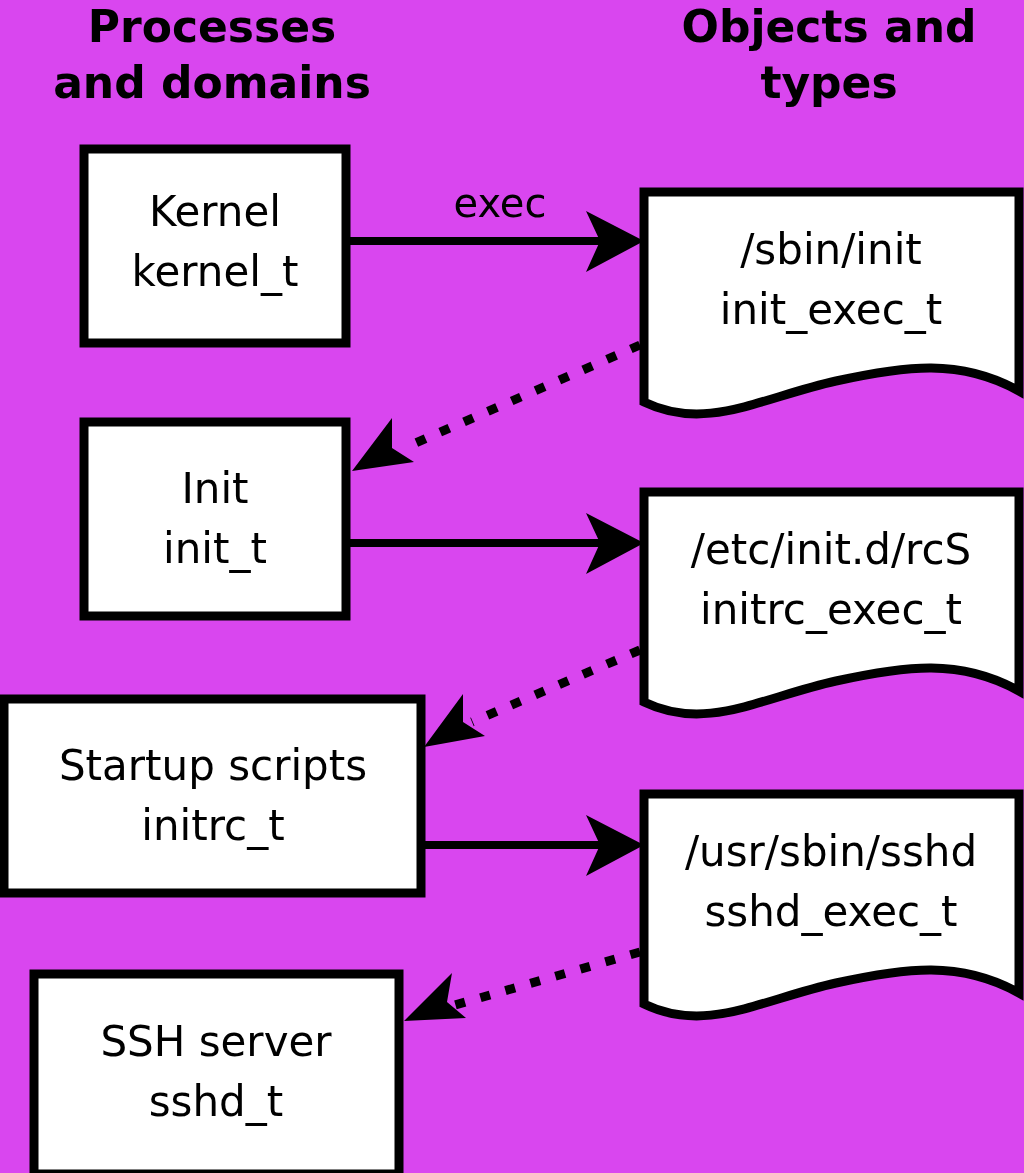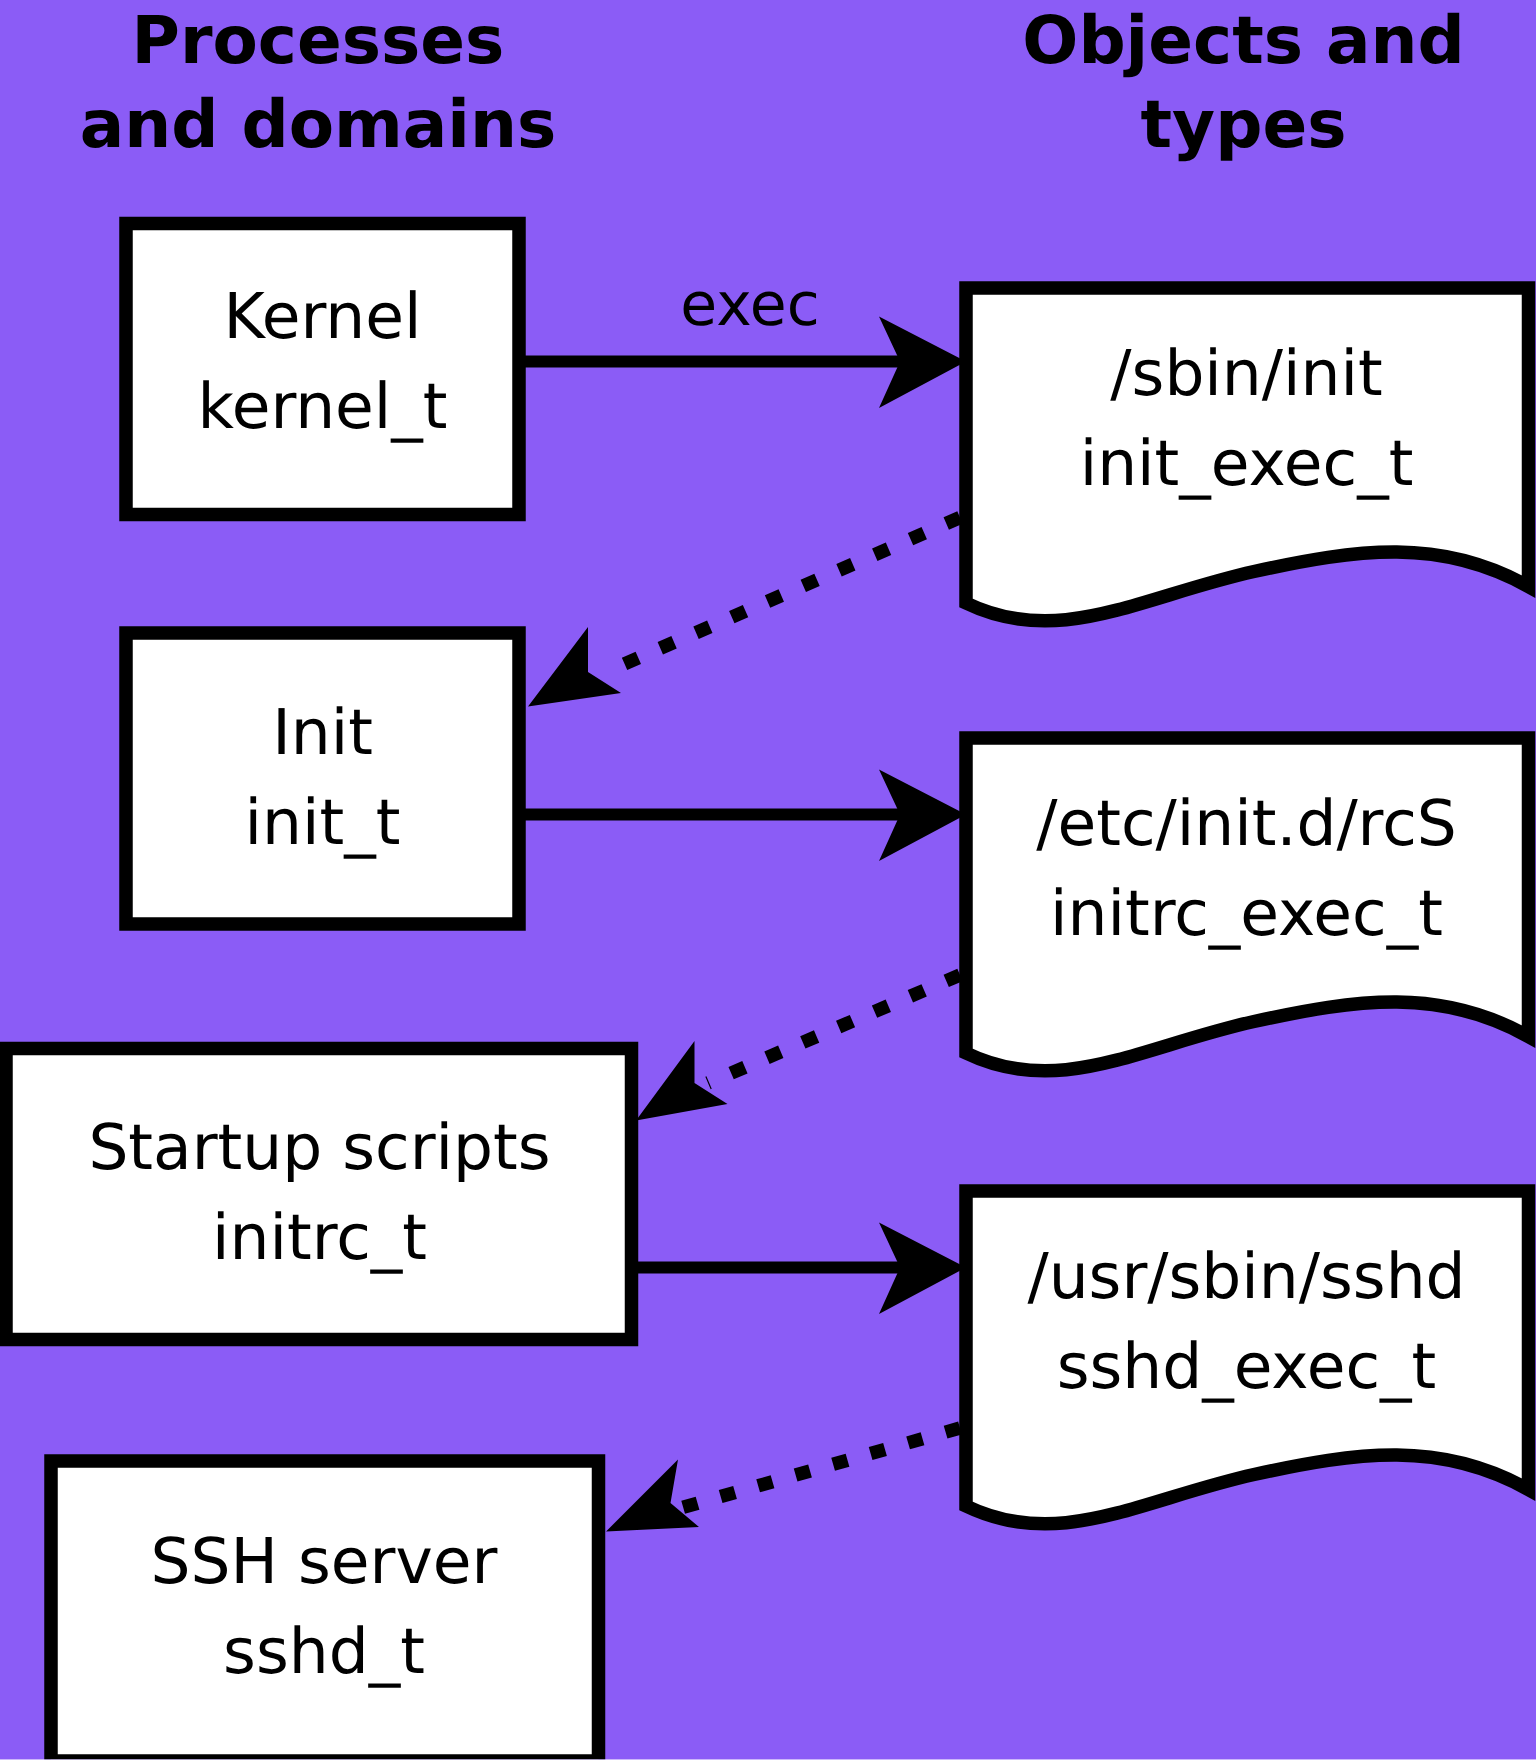--- a/index.html
+++ b/index.html
@@ -10,21 +10,21 @@
   body {
     width: 1024px;
     height: 1173px;
     overflow: hidden;
     font-family: "DejaVu Sans", "Liberation Sans", sans-serif;
   }
   #diagram-root {
     position: relative;
     width: 1024px;
     height: 1173px;
-    background: #8b5cf6;
+    background: #d946ef;
   }
   svg#diagram-svg {
     display: block;
     width: 1024px;
     height: 1173px;
   }
   .col-header {
     font-family: "DejaVu Sans", "Liberation Sans", sans-serif;
     font-weight: bold;
     font-size: 44px;

